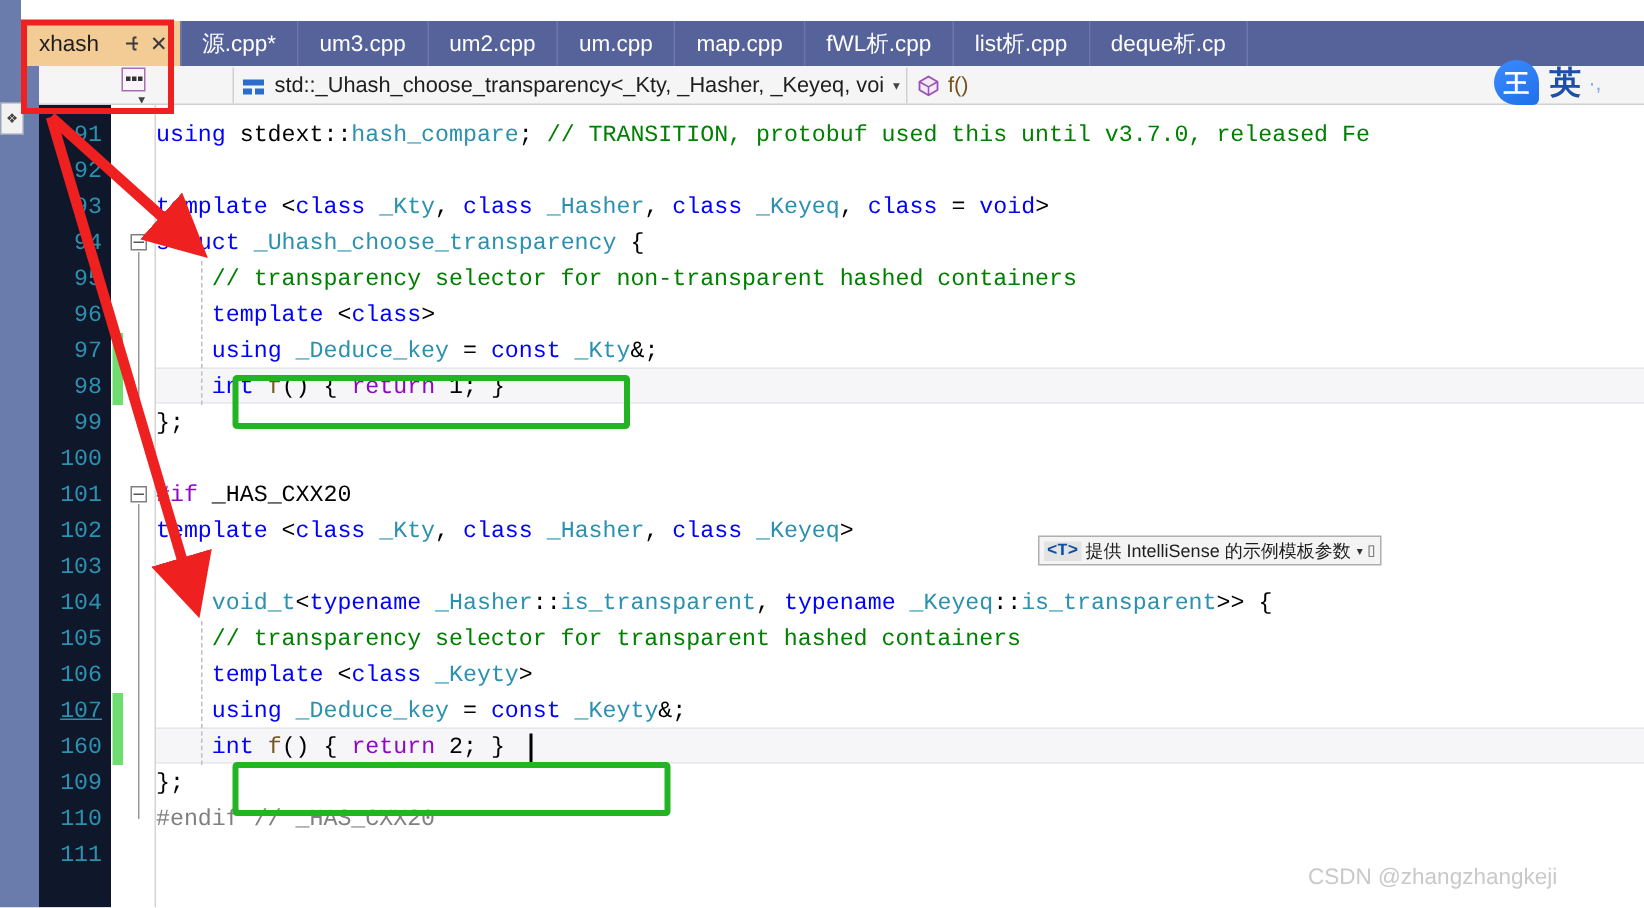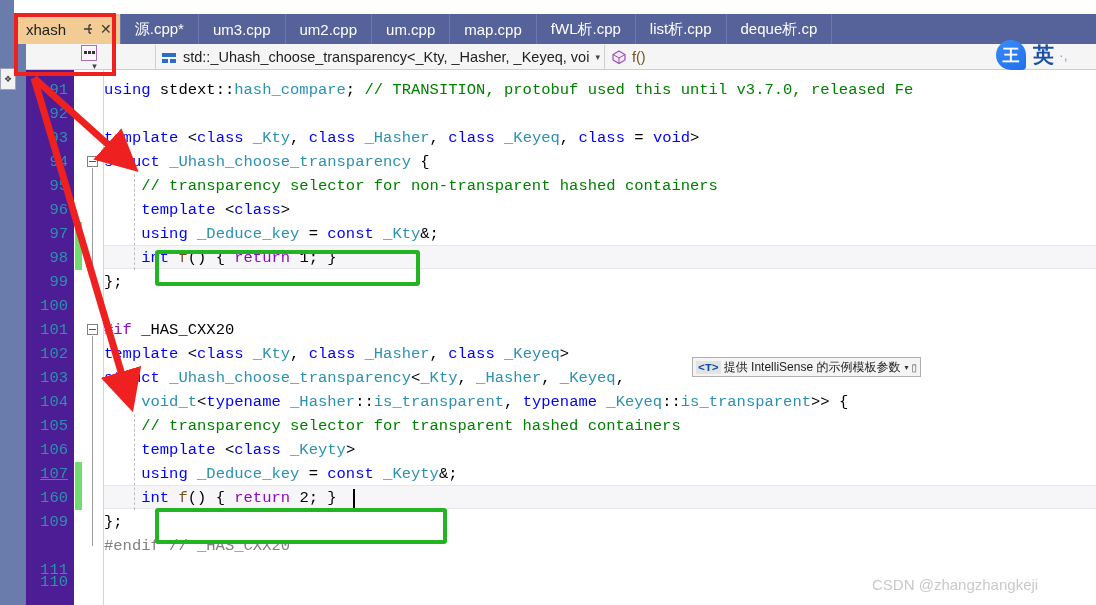--- a/index.html
+++ b/index.html
@@ -104,21 +104,21 @@
   .icon-method svg { display: block; }
 
   
   .editor {
     position: absolute; left: 26px; top: 70px; right: 0; bottom: 0;
     background: #ffffff;
     overflow: hidden;
   }
   .gutter-num {
     position: absolute; left: 0; top: 0; width: 48px; height: 100%;
-    background: #4c1d95;
+    background: #0f172a;
   }
   .changebar-col {
     position: absolute; left: 48px; top: 0; width: 10px; height: 100%;
   }
   .fold-col {
     position: absolute; left: 58px; top: 0; width: 20px; height: 100%;
     border-right: 1px solid #d4d4d4;
   }
   .code-area {
     position: absolute; left: 78px; top: 0; right: 0; height: 100%;
@@ -336,21 +336,21 @@
         <div class="lnum" style="top: 224px;">100</div>
         <div class="lnum" style="top: 248px;">101</div>
         <div class="lnum" style="top: 272px;">102</div>
         <div class="lnum" style="top: 296px;">103</div>
         <div class="lnum" style="top: 320px;">104</div>
         <div class="lnum" style="top: 344px;">105</div>
         <div class="lnum" style="top: 368px;">106</div>
         <div class="lnum" style="top: 392px; text-decoration: underline;">107</div>
         <div class="lnum" style="top: 416px;">160</div>
         <div class="lnum" style="top: 440px;">109</div>
-        <div class="lnum" style="top: 464px; margin-top: 36px;">110</div>
+        <div class="lnum" style="top: 464px;">110</div>
         <div class="lnum" style="top: 488px;">111</div>
       </div>
     <div class="changebar-col" id="changebars">
         <div class="chbar" style="top: 152px; height: 48px;"></div>
         <div class="chbar" style="top: 392px; height: 48px;"></div>
       </div>
     <div class="fold-col" id="foldcol">
         <div class="foldbox" style="top: 86px; left: 3px;"></div>
         <div class="foldbox" style="top: 254px; left: 3px;"></div>
         <div class="foldline" style="left: 8px; top: 98px; height: 114px;"></div>
@@ -366,21 +366,20 @@
         <div class="codeline" style="top: 56px;"><span class="kw">template </span><span class="op">&lt;</span><span class="kw">class </span><span class="type">_Kty</span><span class="op">, </span><span class="kw">class </span><span class="type">_Hasher</span><span class="op">, </span><span class="kw">class </span><span class="type">_Keyeq</span><span class="op">, </span><span class="kw">class </span><span class="op">= </span><span class="kw">void</span><span class="op">&gt;</span></div>
         <div class="codeline" style="top: 80px;"><span class="kw">struct </span><span class="type">_Uhash_choose_transparency</span><span class="op"> {</span></div>
         <div class="codeline" style="top: 104px;"><span class="cmt">    // transparency selector for non-transparent hashed containers</span></div>
         <div class="codeline" style="top: 128px;"><span class="op">    </span><span class="kw">template </span><span class="op">&lt;</span><span class="kw">class</span><span class="op">&gt;</span></div>
         <div class="codeline" style="top: 152px;"><span class="op">    </span><span class="kw">using </span><span class="type">_Deduce_key</span><span class="op"> = </span><span class="kw">const </span><span class="type">_Kty</span><span class="op">&amp;;</span></div>
         <div class="codeline" style="top: 176px;"><span class="op">    </span><span class="kw">int </span><span class="fn">f</span><span class="op">() { </span><span class="ctrl">return </span><span class="op">1; }</span></div>
         <div class="codeline" style="top: 200px;"><span class="op">};</span></div>
         <div class="codeline" style="top: 224px;"></div>
         <div class="codeline" style="top: 248px;"><span class="pp">#if </span><span class="op">_HAS_CXX20</span></div>
         <div class="codeline" style="top: 272px;"><span class="kw">template </span><span class="op">&lt;</span><span class="kw">class </span><span class="type">_Kty</span><span class="op">, </span><span class="kw">class </span><span class="type">_Hasher</span><span class="op">, </span><span class="kw">class </span><span class="type">_Keyeq</span><span class="op">&gt;</span></div>
-        <div class="codeline" style="top: 296px;"><span class="kw">struct </span><span class="type">_Uhash_choose_transparency</span><span class="op">&lt;</span><span class="type">_Kty</span><span class="op">, </span><span class="type">_Hasher</span><span class="op">, </span><span class="type">_Keyeq</span><span class="op">,</span></div>
         <div class="codeline" style="top: 320px;"><span class="op">    </span><span class="type">void_t</span><span class="op">&lt;</span><span class="kw">typename </span><span class="type">_Hasher</span><span class="op">::</span><span class="type">is_transparent</span><span class="op">, </span><span class="kw">typename </span><span class="type">_Keyeq</span><span class="op">::</span><span class="type">is_transparent</span><span class="op">&gt;&gt; {</span></div>
         <div class="codeline" style="top: 344px;"><span class="cmt">    // transparency selector for transparent hashed containers</span></div>
         <div class="codeline" style="top: 368px;"><span class="op">    </span><span class="kw">template </span><span class="op">&lt;</span><span class="kw">class </span><span class="type">_Keyty</span><span class="op">&gt;</span></div>
         <div class="codeline" style="top: 392px;"><span class="op">    </span><span class="kw">using </span><span class="type">_Deduce_key</span><span class="op"> = </span><span class="kw">const </span><span class="type">_Keyty</span><span class="op">&amp;;</span></div>
         <div class="codeline" style="top: 416px;"><span class="op">    </span><span class="kw">int </span><span class="fn">f</span><span class="op">() { </span><span class="ctrl">return </span><span class="op">2; }</span></div>
         <div class="codeline" style="top: 440px;"><span class="op">};</span></div>
         <div class="codeline" style="top: 464px;"><span class="dim">#endif // _HAS_CXX20</span></div>
         <div class="codeline" style="top: 488px;"></div>
         <div class="caret" style="left: 249px; top: 419px; height: 19px;"></div>
       </div>

